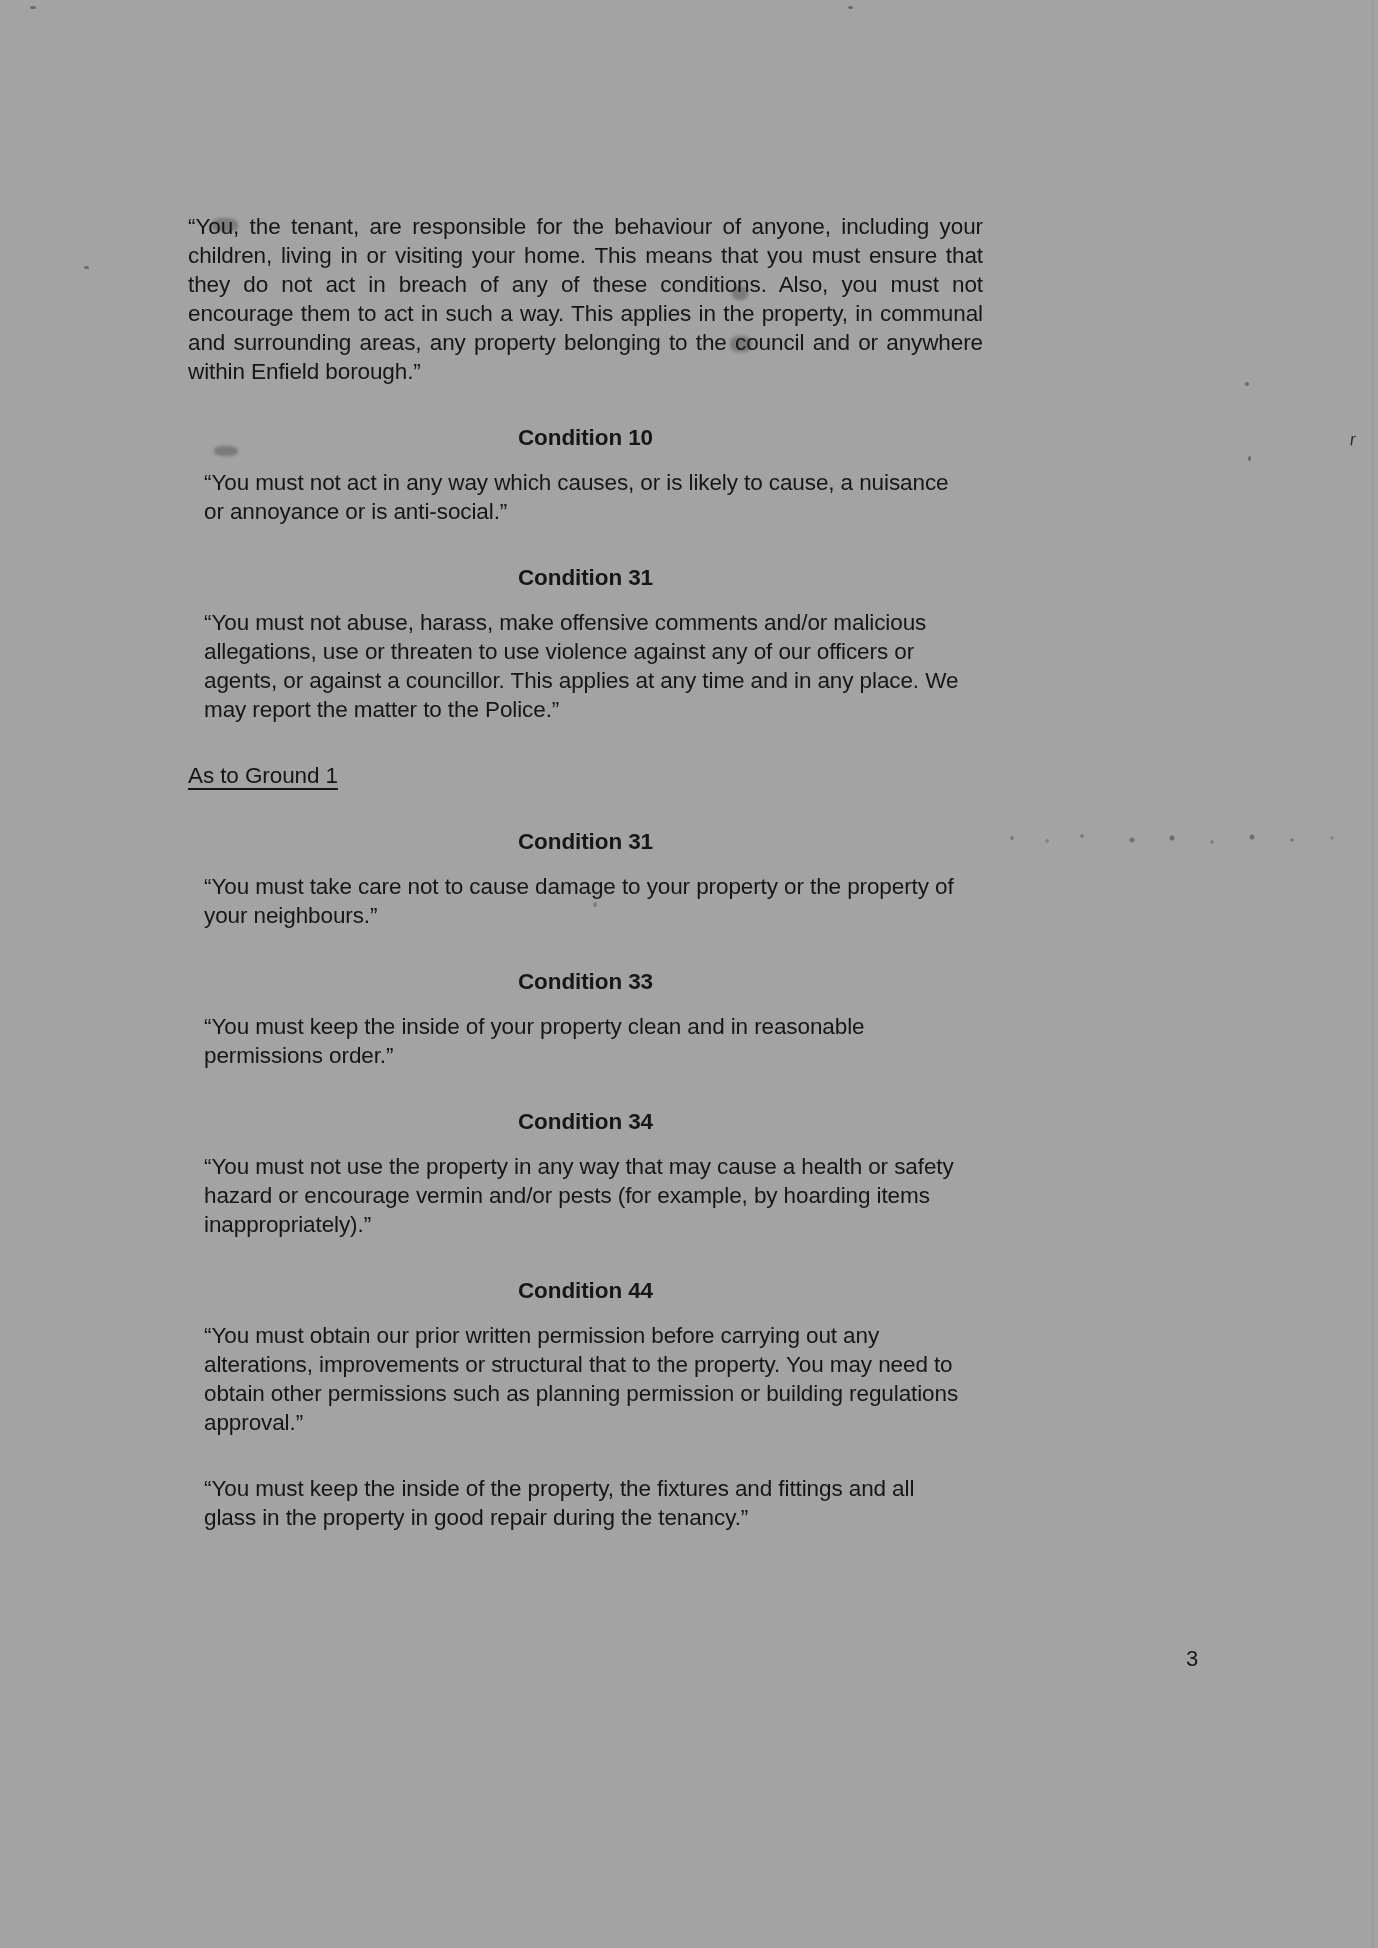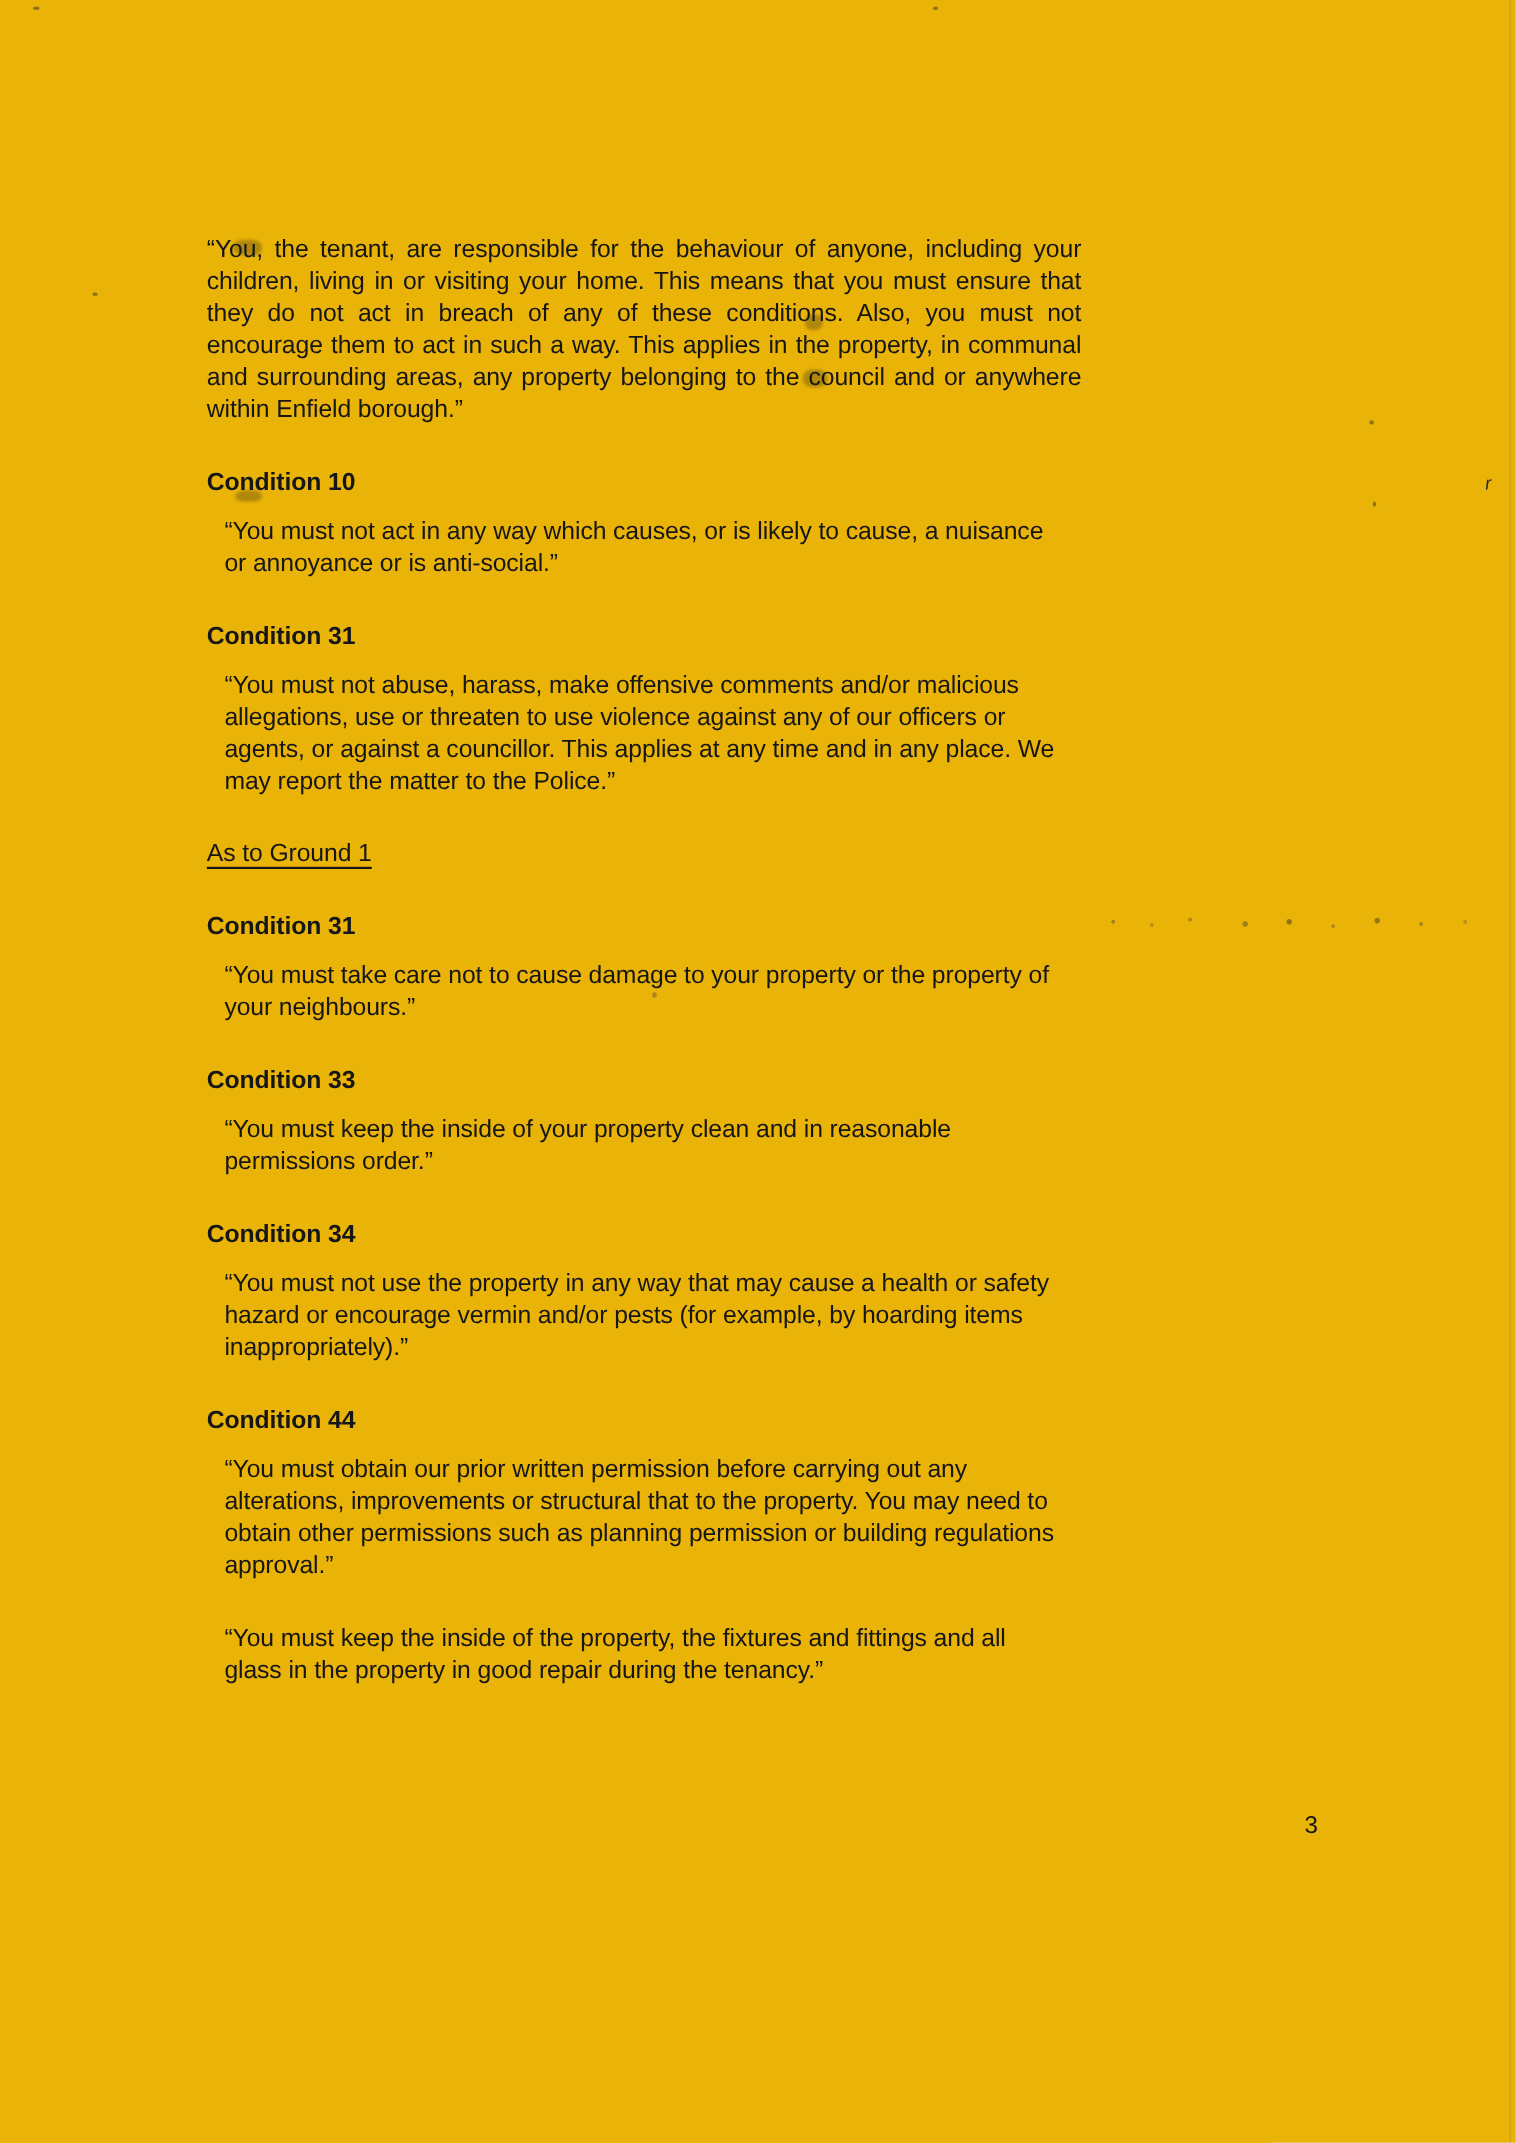--- a/index.html
+++ b/index.html
@@ -4,21 +4,21 @@
 <style>
   html, body {
     margin: 0;
     padding: 0;
     background: #e8e8e8;
   }
   .page {
     position: relative;
     width: 1378px;
     height: 1948px;
-    background: #eab308;
+    background: #a3a3a3;
     overflow: hidden;
     font-family: "Liberation Sans", "DejaVu Sans", sans-serif;
     color: #161616;
   }
   
   .edge-line {
     position: absolute;
     top: 0;
     right: 4px;
     width: 2px;
@@ -40,20 +40,21 @@
   }
   .section {
     margin-top: 37px;
   }
   .section h2 {
     margin: 0;
     font-size: 22.5px;
     line-height: 29px;
     font-weight: 700;
     letter-spacing: -0.1px;
+    text-align: center;
   }
   .section h2.underline {
     font-weight: 400;
     text-decoration: underline;
     text-underline-offset: 5px;
     text-decoration-thickness: 2px;
     display: inline-block;
   }
   .section p {
     margin: 16px;

